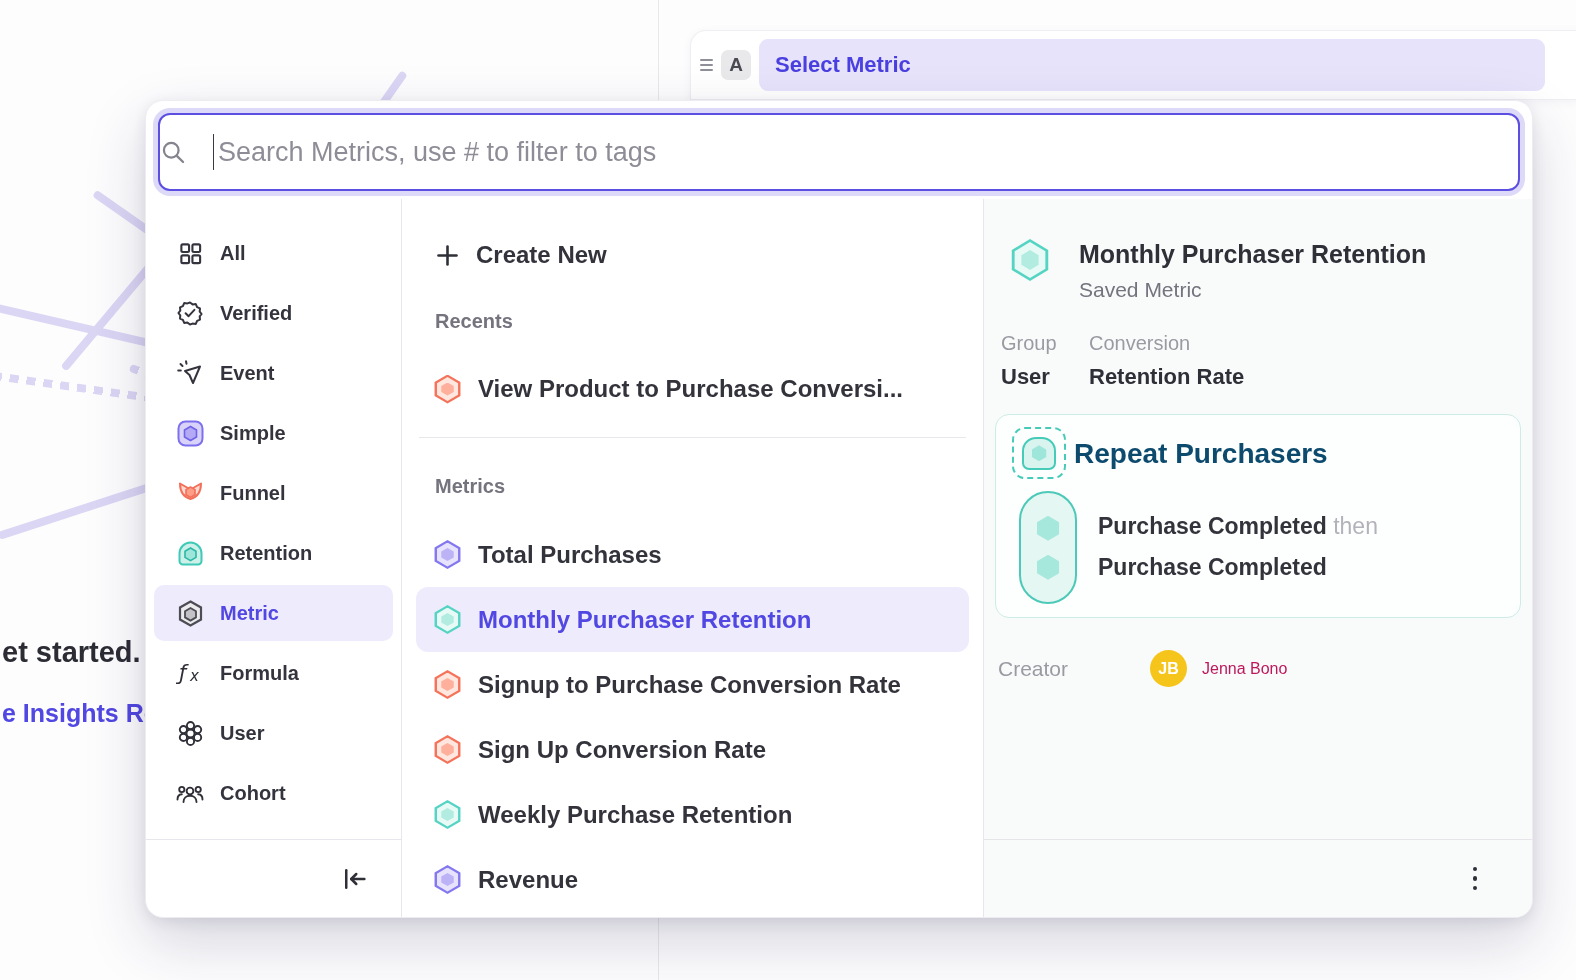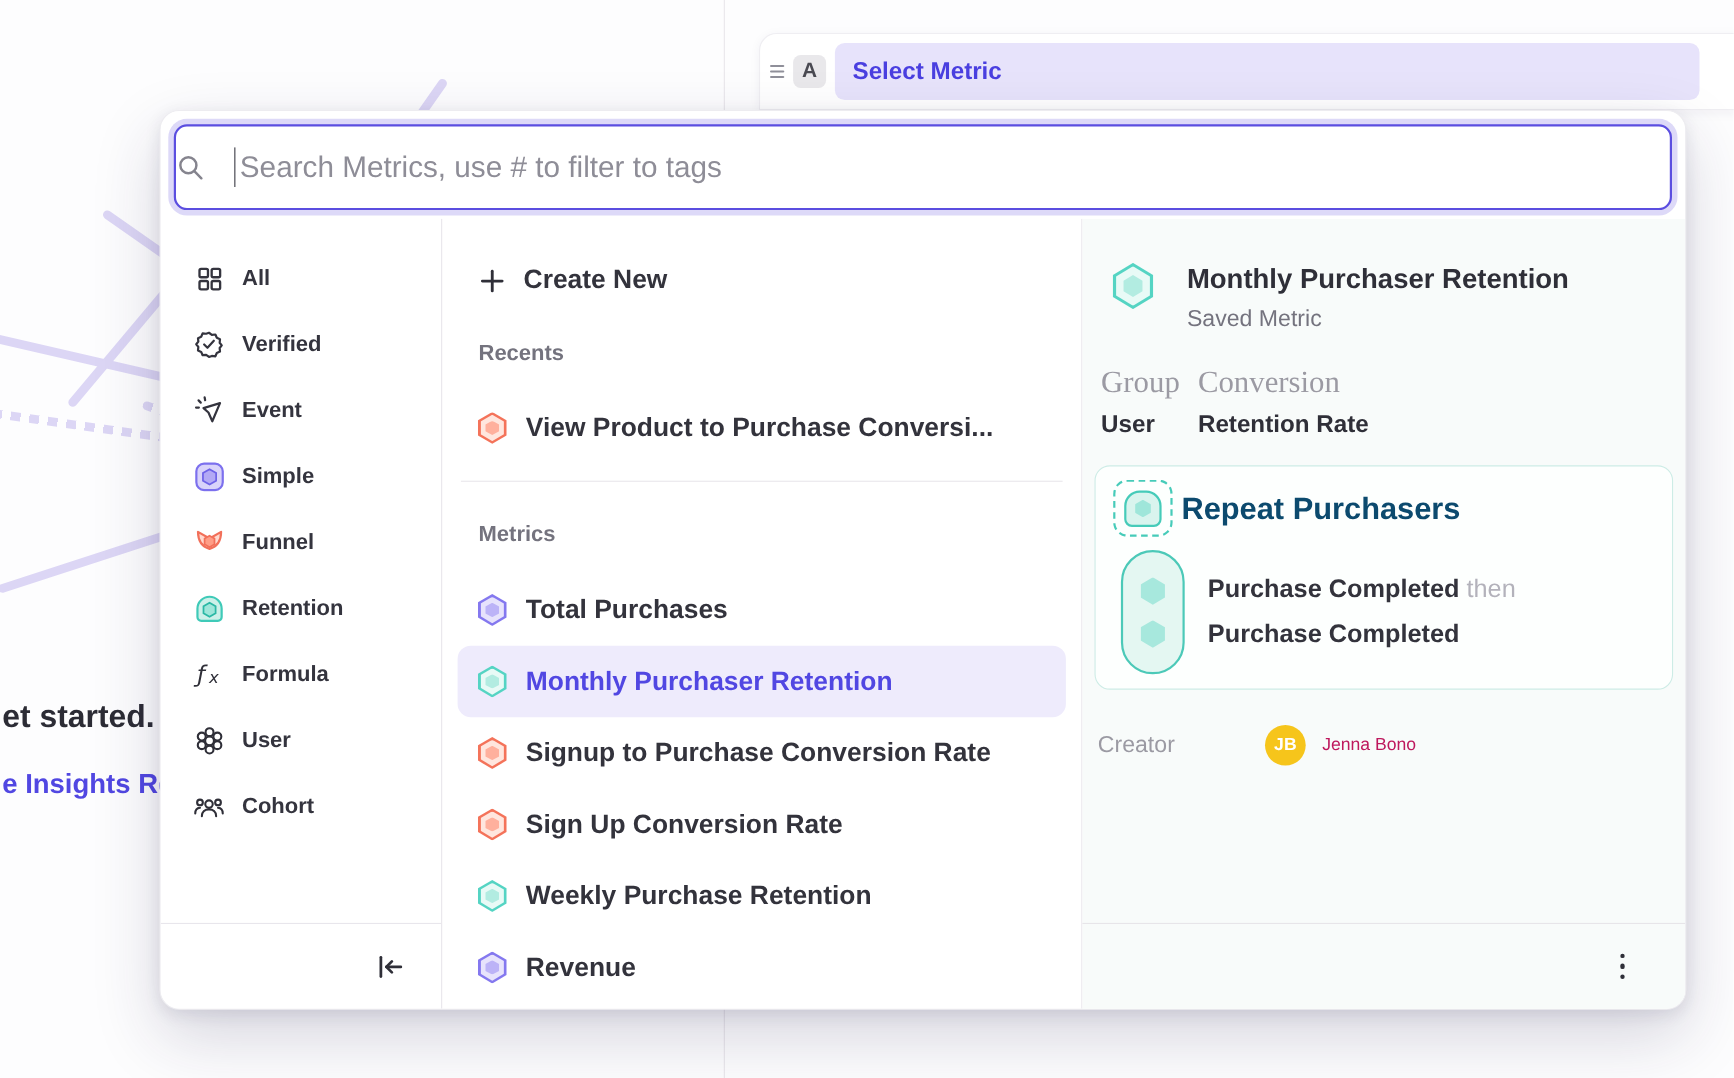--- a/index.html
+++ b/index.html
@@ -83,21 +83,21 @@
   .hex.coral .h1{background:var(--coral);} .hex.coral .h2{background:var(--coral-soft);} .hex.coral .h3{background:var(--coral-mid);}
   .hex.big{width:38px;height:42px;} .hex.big .h2{inset:3px 3px;} .hex.big .h3{inset:11px 10px;}
 
   
   .detail{flex:1;background:var(--panel-bg);position:relative;}
   .detail-header{display:flex;margin:40px 24px 0 27px;gap:30px;}
   .detail-title{font-size:25px;font-weight:700;color:#2f2f38;line-height:1.25;}
   .detail-sub{font-size:21px;color:var(--text-gray);margin-top:8px;}
   .meta{display:flex;margin:30px 0 0 17px;}
   .meta .col1{width:88px;} .meta .col2{margin-left:0;}
-  .meta .m-label{font-size:28px;color:var(--text-light);font-family:Liberation Serif, serif;}
+  .meta .m-label{font-size:20px;color:var(--text-light);}
   .meta .m-value{font-size:22px;font-weight:700;color:#2f2f38;margin-top:9px;}
   .def-card{margin:24px 11px 0 11px;height:204px;background:#fdfffe;border:1px solid #cdece6;border-radius:14px;position:relative;}
   .dashed-box{position:absolute;left:16px;top:12px;width:54px;height:52px;border:2px dashed #46cbb9;border-radius:13px;
     display:flex;align-items:center;justify-content:center;}
   .arch{width:34px;height:33px;background:#d9f4ee;border:2px solid #46cbb9;border-radius:14px 14px 7px 7px;
     display:flex;align-items:center;justify-content:center;}
   .arch .hx{width:15px;height:16px;background:#9fe6da;clip-path:polygon(50% 0,98% 26%,98% 74%,50% 100%,2% 74%,2% 26%);}
   .def-title{position:absolute;left:78px;top:23px;font-size:28px;font-weight:700;color:#0c4a6e;}
   .capsule{position:absolute;left:23px;top:76px;width:58px;height:113px;border:2px solid #4cc9b8;border-radius:30px;
     background:#e4f7f2;display:flex;flex-direction:column;align-items:center;justify-content:center;gap:14px;}
@@ -215,20 +215,29 @@
       <div class="side-item">
         <span class="ic">
           <svg width="27" height="27" viewBox="0 0 27 27">
             <path d="M2.5 13.5a11 11 0 0 1 22 0v7.5a3.5 3.5 0 0 1-3.5 3.5h-15a3.5 3.5 0 0 1-3.5-3.5z" fill="#cdf0e9" stroke="#3fcab8" stroke-width="2"></path>
             <polygon points="13.5,8 19,11.2 19,17.4 13.5,20.6 8,17.4 8,11.2" fill="#9fe6da" stroke="#2bb8a5" stroke-width="1.6"></polygon>
           </svg>
           </span>
         <span class="lbl">Retention</span>
       </div>
 
+      <div class="side-item selected">
+        <span class="ic">
+          <svg width="27" height="27" viewBox="0 0 27 27">
+            <polygon points="13.5,1.5 24,7.5 24,19.5 13.5,25.5 3,19.5 3,7.5" fill="#ececee" stroke="#4c4c55" stroke-width="2.2"></polygon>
+            <polygon points="13.5,8 19,11.2 19,17.4 13.5,20.6 8,17.4 8,11.2" fill="#c2c2c7" stroke="#4c4c55" stroke-width="1.8"></polygon>
+          </svg>
+          </span>
+        <span class="lbl">Metric</span>
+      </div>
 
       <div class="side-item">
         <span class="ic">
           <svg width="28" height="28" viewBox="0 0 28 28">
             <text x="3" y="21" font-family="DejaVu Sans, sans-serif" font-style="italic" font-size="21" fill="#2f2f38">ƒ</text>
             <text x="14" y="22" font-family="DejaVu Sans, sans-serif" font-style="italic" font-size="15" fill="#2f2f38">x</text>
           </svg>
           </span>
         <span class="lbl">Formula</span>
       </div>

